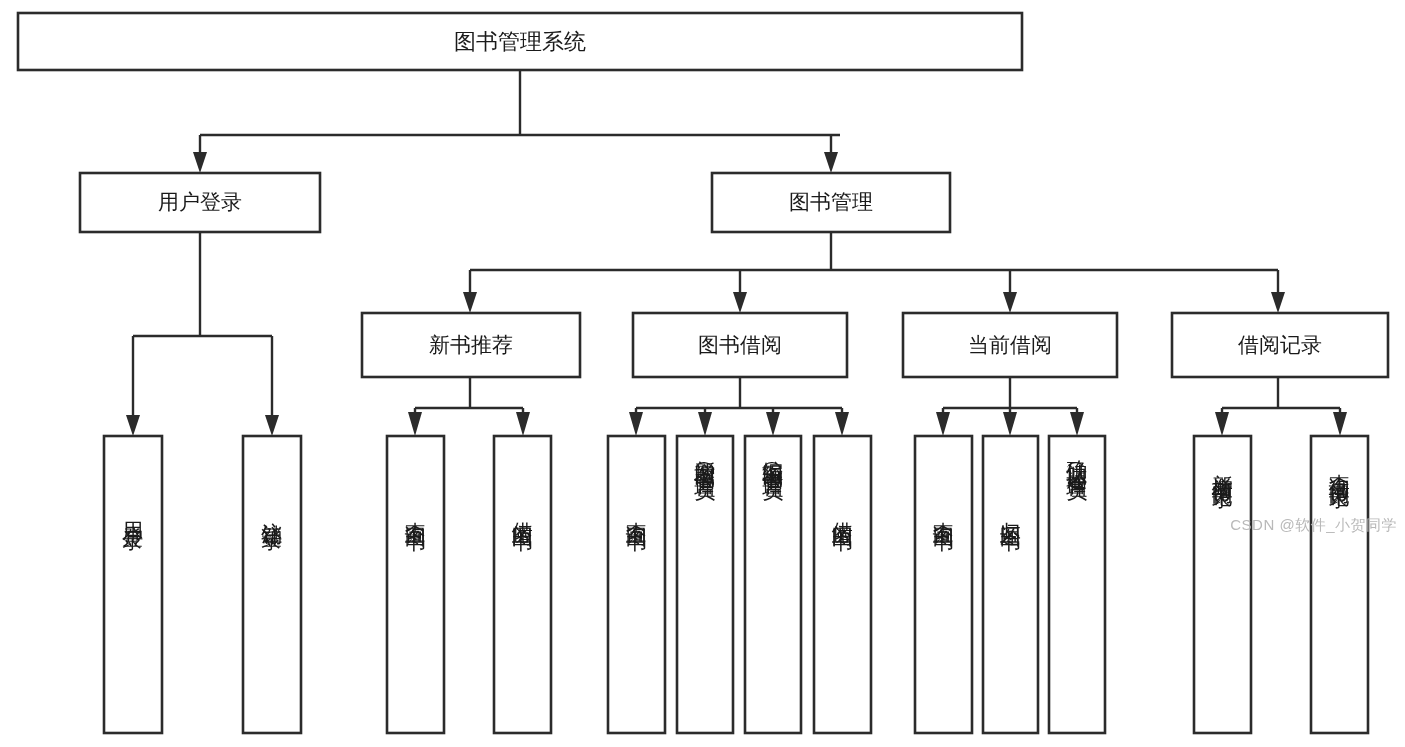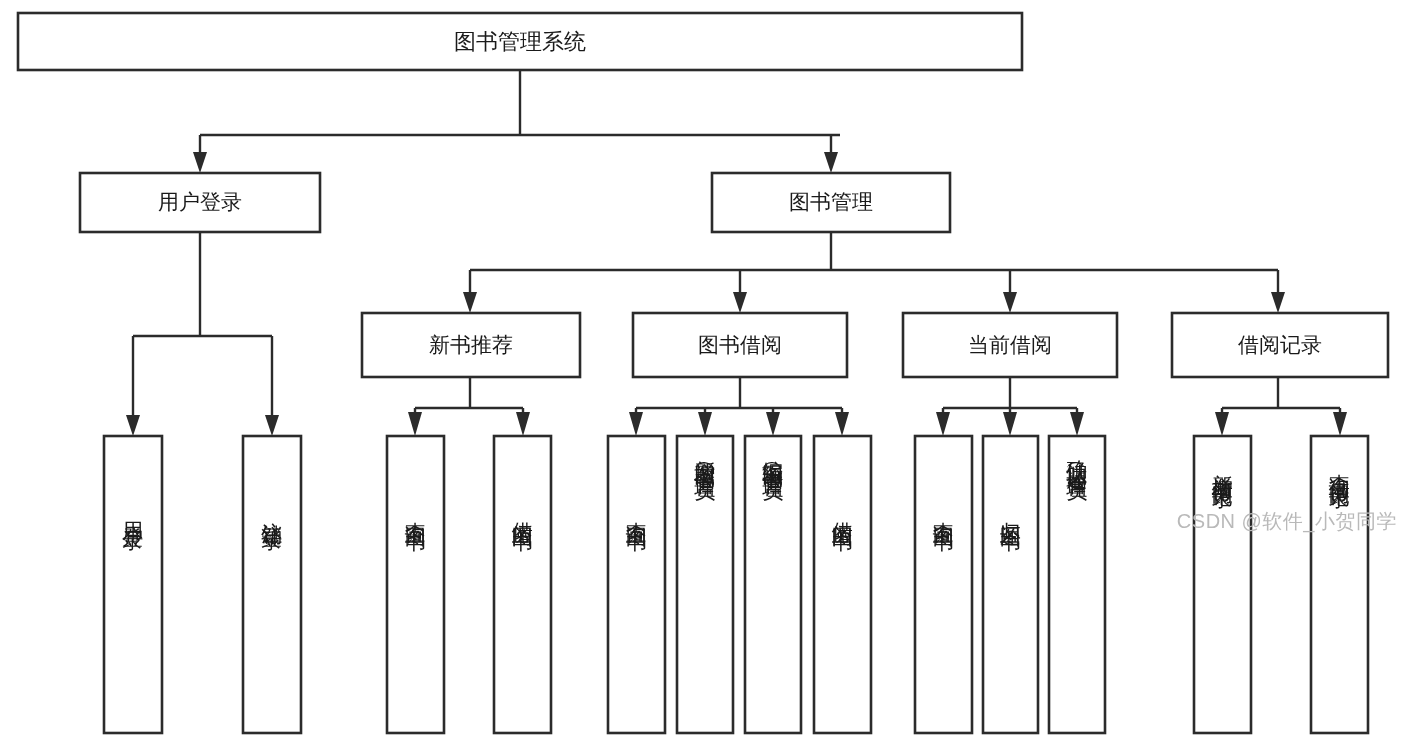--- a/index.html
+++ b/index.html
@@ -71,21 +71,21 @@
     line-height: 1.12;
     letter-spacing: 3px;
     color: #1a1a1a;
     white-space: nowrap;
   }
   #watermark {
     position: absolute;
     right: 8px;
     bottom: 3px;
     font-family: "Liberation Sans", "DejaVu Sans", sans-serif;
-    font-size: 20px;
+    font-size: 15px;
     color: #b9b9b9;
     letter-spacing: 0.5px;
     white-space: nowrap;
   }
 </style>
 </head>
 <body>
 
 <div id="diagram-root">
 

